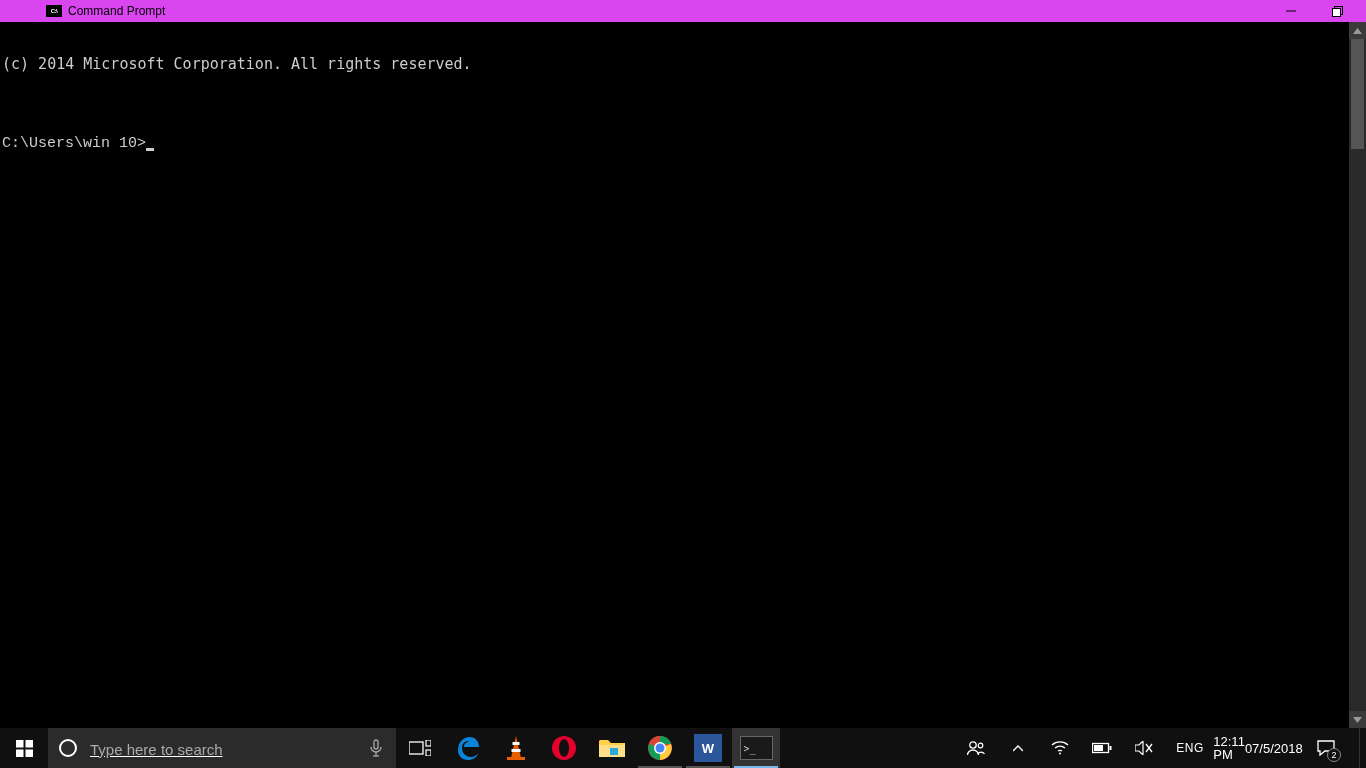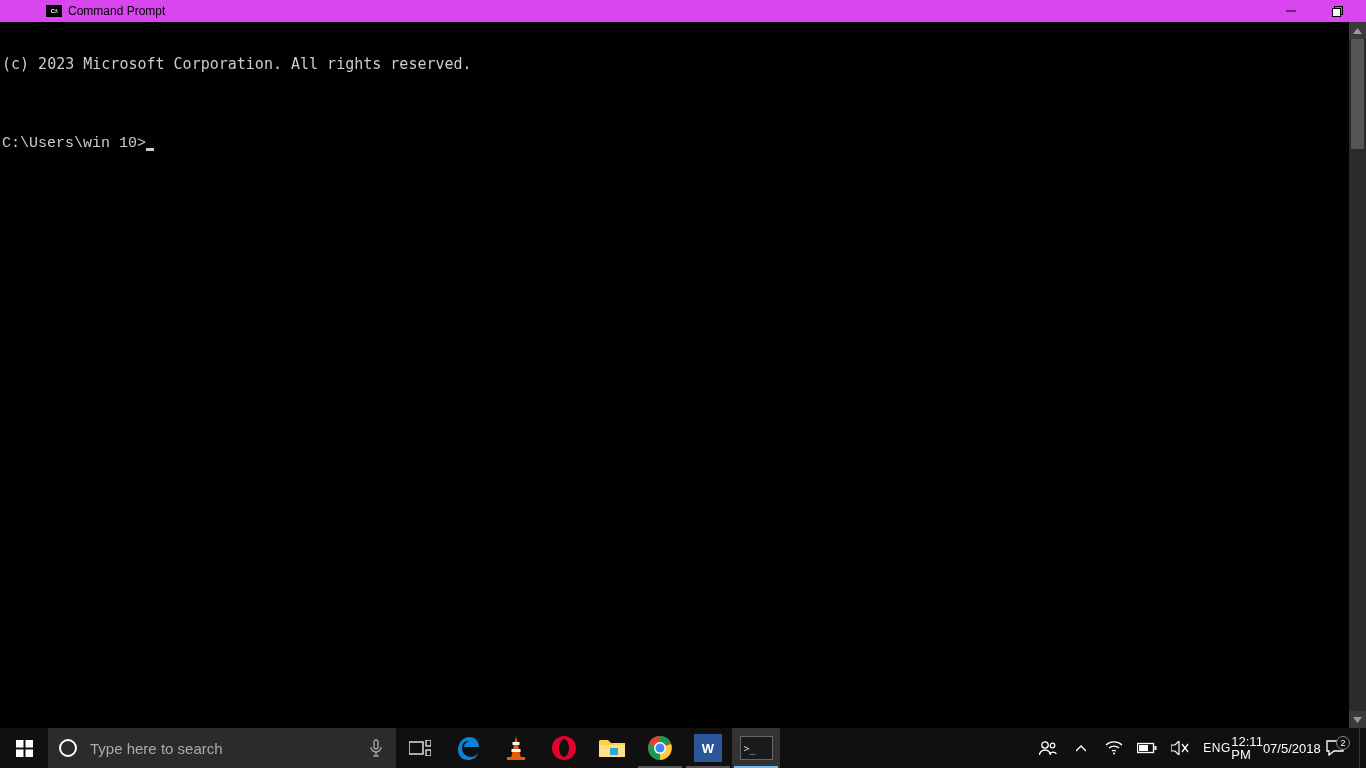--- a/index.html
+++ b/index.html
@@ -116,22 +116,23 @@
     color: #fff;
   }
   .taskbar .start {
     width: 48px;
     display:flex;align-items:center;justify-content:center;
   }
   .taskbar .start svg { display:block; }
   .taskbar .search {
     width: 348px;
     background: #2b2b2b;
-    display:flex;align-items:center;
+    display:flex;
     position:relative;
+    text-decoration:underline;
   }
   .taskbar .search .cortana {
     width:40px;display:flex;align-items:center;justify-content:center;
   }
   .taskbar .search input {
     flex:1;
     background: transparent;
     border: none;
     outline: none;
     color: #ccc;
@@ -148,21 +149,21 @@
     position:relative;
   }
   .taskbar .tb-btn.active::after{
     content:"";position:absolute;left:2px;right:2px;bottom:0;height:2px;background:#76b9ed;
   }
   .taskbar .tb-btn.running::after{
     content:"";position:absolute;left:2px;right:2px;bottom:0;height:2px;background:#555;
   }
   .taskbar .tb-btn.active { background:#333; }
   .taskbar .spacer { flex:1; }
-  .tray { display:flex;align-items:center;gap:7px; }
+  .tray { display:flex;gap:16px; }
   .tray .tray-ico { width:26px;display:flex;align-items:center;justify-content:center;color:#fff;font-size:12px; height:40px;}
   .tray .lang { width:34px;font-size:12px;letter-spacing:0.5px;display:flex;align-items:center;justify-content:center;}
   .tray .clock { width:70px;display:flex;flex-direction:row;align-items:center;justify-content:center;font-size:13px;line-height:13px; }
   .tray .action-center { width:34px;display:flex;align-items:center;justify-content:center;position:relative; }
   .tray .action-center .badge{
     position:absolute;bottom:6px;right:2px;font-size:9px;background:#101010;border-radius:50%;width:12px;height:12px;
     display:flex;align-items:center;justify-content:center;border:1px solid #888;
   }
   .tray .show-desktop{width:6px;border-left:1px solid #333;height:40px;}
   .ico-word{background:#2b579a;width:28px;height:28px;display:flex;align-items:center;justify-content:center;font-weight:bold;font-size:13px;color:#fff;}
@@ -191,21 +192,21 @@
       <svg width="11" height="11">
         <line x1="0" y1="0" x2="11" y2="11" stroke="#000" stroke-width="1.2"></line>
         <line x1="11" y1="0" x2="0" y2="11" stroke="#000" stroke-width="1.2"></line>
       </svg>
     </div>
   </div>
 </div>
 
 <div class="client-wrap">
   <div class="terminal">
-    <div class="line">(c) 2023 Microsoft Corporation. All rights reserved.</div>
+    <div class="line">(c) 2014 Microsoft Corporation. All rights reserved.</div>
     <div class="line"></div>
     <div class="prompt-line">
       <span>C:\Users\win 10&gt;</span><span class="cursor"></span>
     </div>
   </div>
   <div class="vscroll">
     <div class="arrow">
       <svg width="9" height="6">
           <polygon points="4.5,0 9,6 0,6" fill="#999"></polygon>
         </svg>

